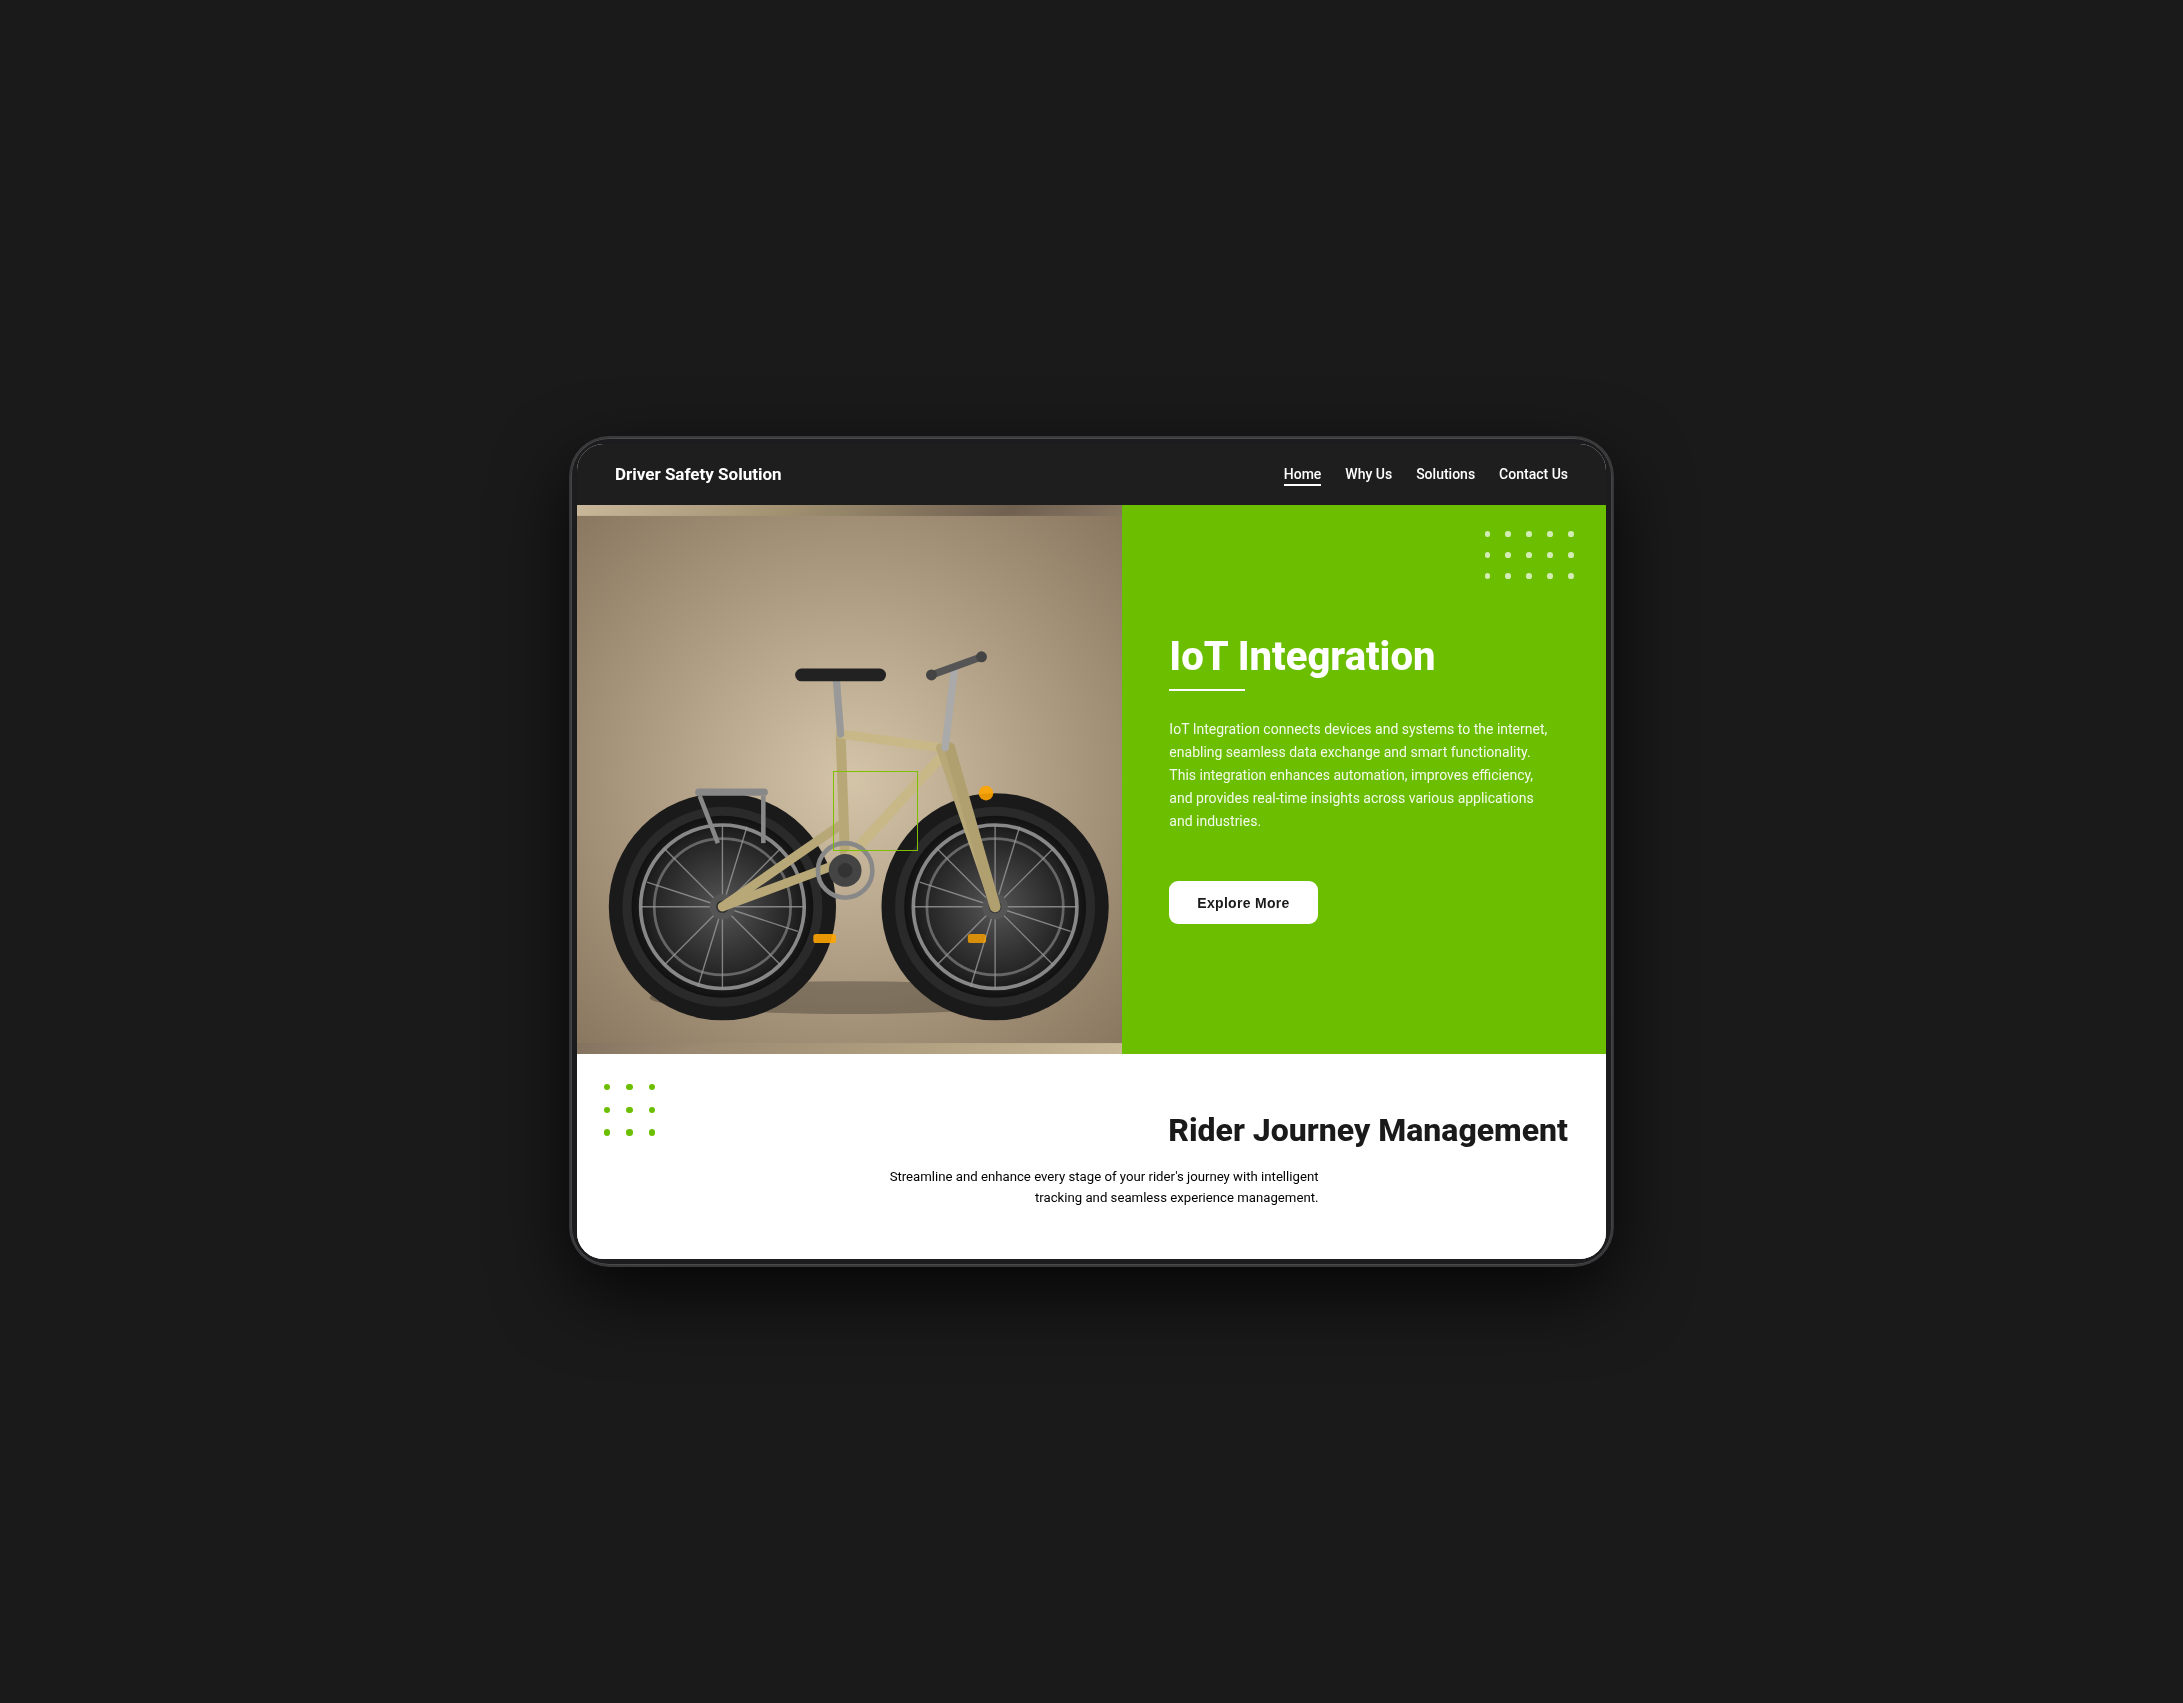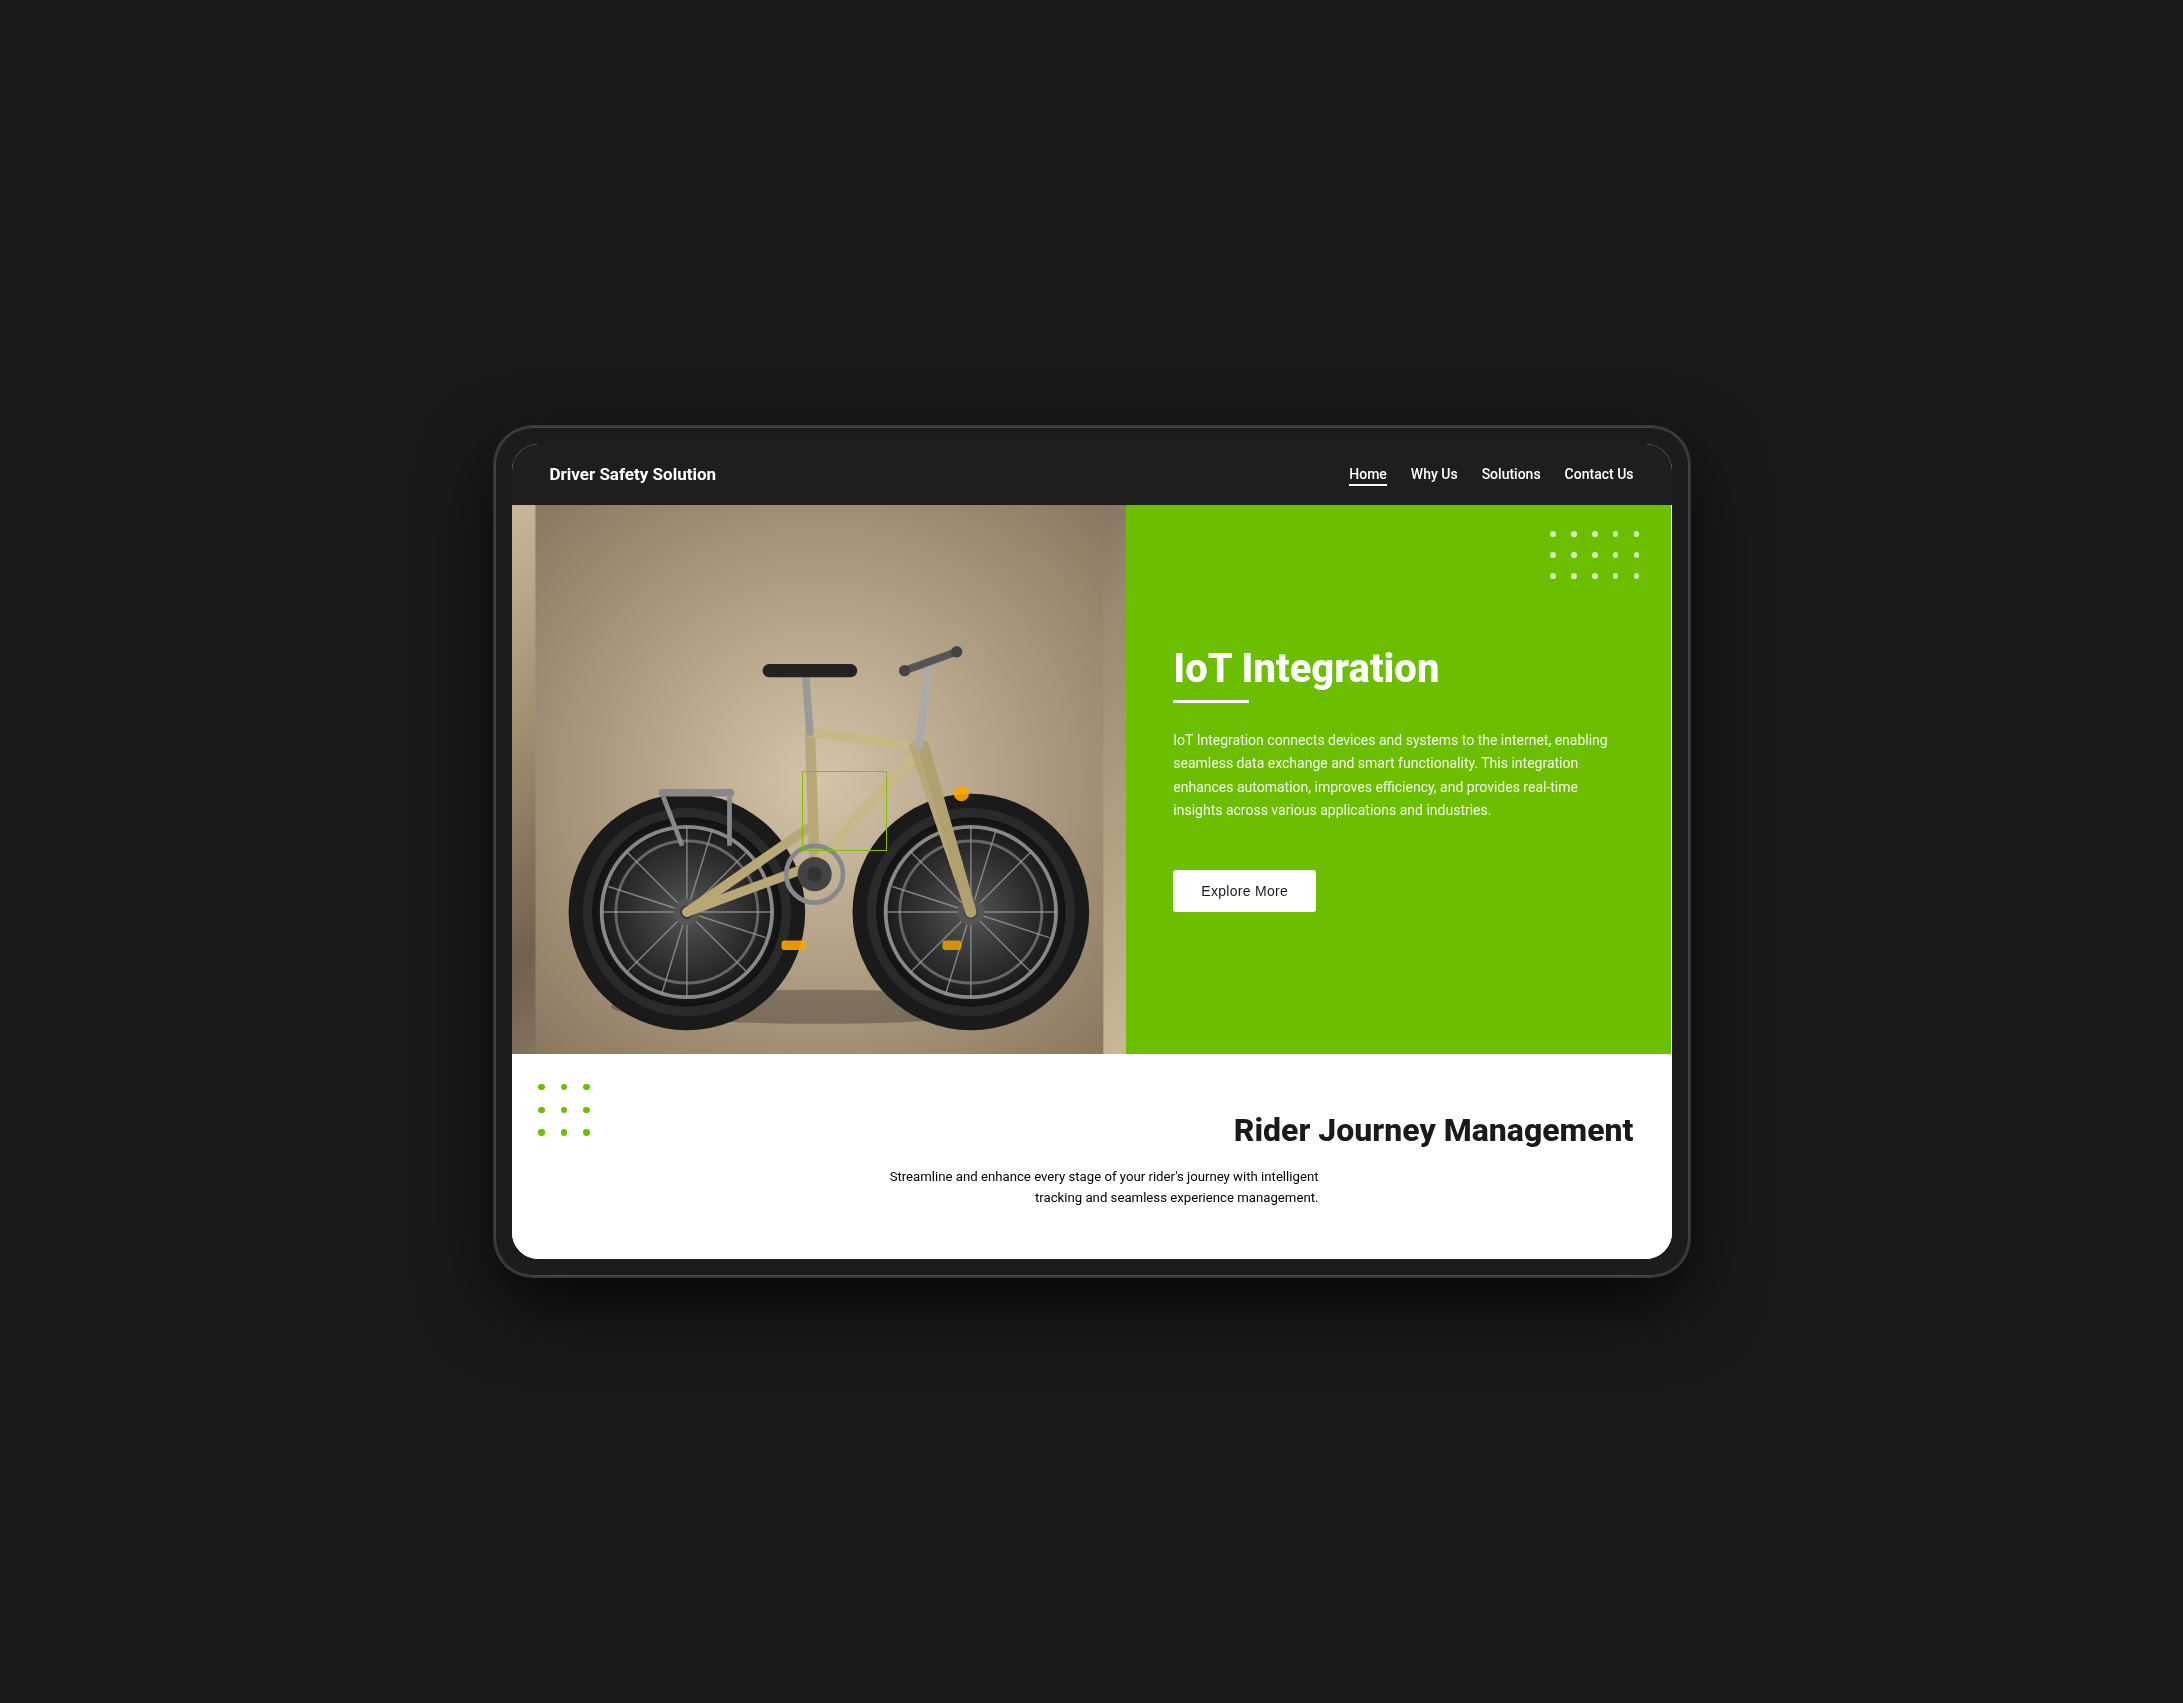--- a/index.html
+++ b/index.html
@@ -7,24 +7,24 @@
     body {
       background: #1a1a1a;
       display: flex;
       justify-content: center;
       align-items: center;
       min-height: 100vh;
       font-family: -apple-system, BlinkMacSystemFont, 'Segoe UI', Roboto, sans-serif;
     }
 
     .tablet-frame {
-      width: 1194px;
+      width: 1041px;
       background: #1c1c1e;
       border-radius: 38px;
-      padding: 17px;
+      padding: 6px;
       box-shadow:
         0 0 0 1.9px #3a3a3c,
         0 28px 76px rgba(0,0,0,0.8),
         inset 0 0 0 0.9px #4a4a4a;
       position: relative;
     }
 
     .tablet-screen {
       border-radius: 26.5px;
       overflow: hidden;
@@ -150,23 +150,23 @@
       font-size: 14px;
       line-height: 1.65;
       margin-bottom: 48px;
     }
 
     .explore-btn {
       display: inline-block;
       background: #fff;
       color: #1a1a1a;
       padding: 13.2px 28px;
-      border-radius: 3px;
+      border-radius: 9px;
       font-size: 14px;
-      font-weight: 400;
+      font-weight: 700;
       cursor: pointer;
       border: none;
       width: fit-content;
       letter-spacing: 0.3px;
     }
 
     
     .lower-section {
       background: #fff;
       padding: 57px 38px 47px;

